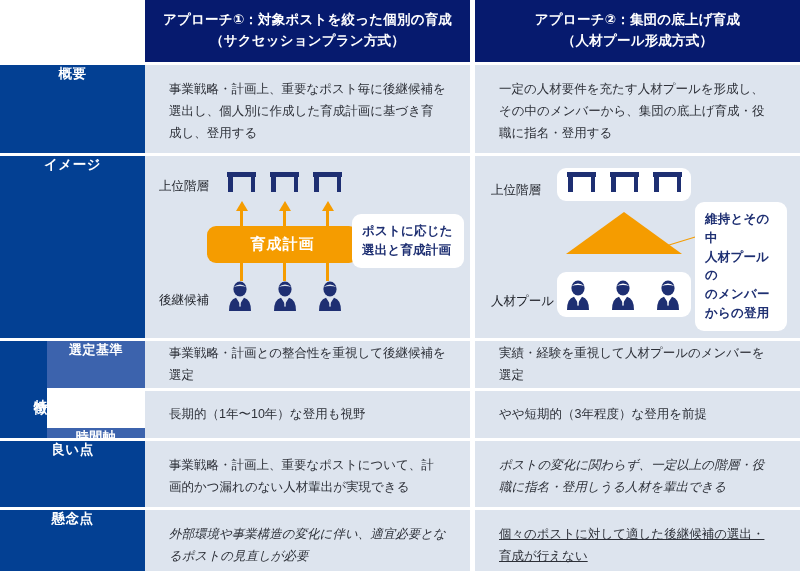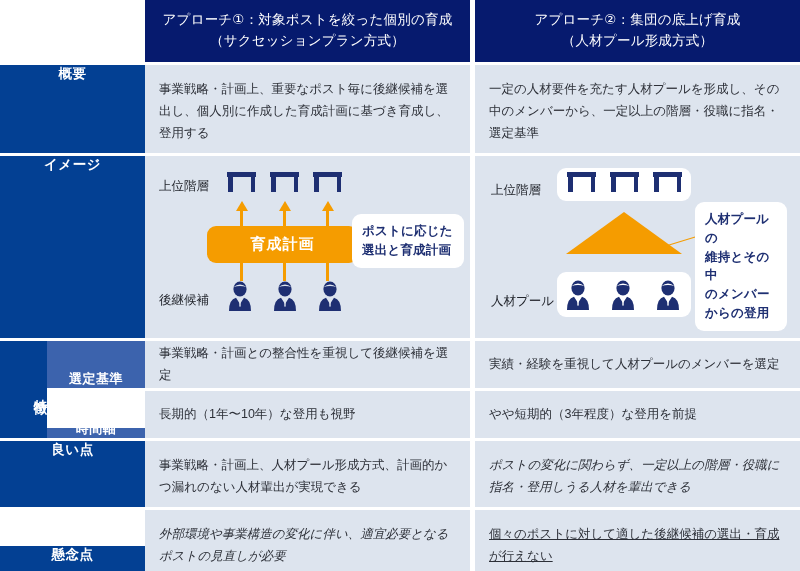--- a/index.html
+++ b/index.html
@@ -16,21 +16,21 @@
     grid-template-rows:62px 3px 88px 3px 182px 3px 47px 3px 47px 3px 66px 3px 61px;
     background:#ffffff;
     box-sizing:border-box;
   }
   
   .corner{background:#ffffff;}
   .hdr{
     background:#061a6e;
     color:#ffffff;
     font-size:13.5px;
-    font-weight:normal;
+    font-weight:bold;
     line-height:1.55;
     display:flex;align-items:center;justify-content:center;
     text-align:center;
     letter-spacing:.2px;
   }
   
   .rlbl{
     background:#034093;
     color:#ffffff;
     font-size:13.5px;
@@ -43,31 +43,31 @@
     writing-mode:vertical-rl;
     font-size:13.5px;
     letter-spacing:2px;
     line-height:1.1;
   }
   .sublbl{
     background:#3c63ad;
     color:#ffffff;
     font-size:13px;
     font-weight:bold;
-    display:flex;align-items:flex-end;justify-content:center;
+    display:flex;align-items:flex-start;justify-content:center;
     text-align:center;
     letter-spacing:.5px;
   }
   
   .cell{
     background:#dde4ee;
     color:#2d3038;
     font-size:12.5px;
     line-height:1.75;
-    padding:0 14px;
+    padding:0 24px;
     display:flex;align-items:center;
     box-sizing:border-box;
   }
   .cell.top{align-items:flex-start;padding-top:14px;}
   .gap{background:#ffffff;}
   
   .diagram{
     background:#dde4ee;
     position:relative;
     overflow:hidden;
@@ -160,21 +160,21 @@
   <div class="gap" style="grid-column:1/6;grid-row:2/3;"></div>
 
   <div class="rlbl" style="grid-column:1/3;grid-row:3/4;">
     <span>概要</span>
   </div>
   <div class="cell top" style="grid-column:3/4;grid-row:3/4;">
     <span>事業戦略・計画上、重要なポスト毎に後継候補を選出し、個人別に作成した育成計画に基づき育成し、登用する</span>
   </div>
   <div class="gap" style="grid-column:4/5;grid-row:3/4;"></div>
   <div class="cell top" style="grid-column:5/6;grid-row:3/4;">
-    <span>一定の人材要件を充たす人材プールを形成し、その中のメンバーから、一定以上の階層・役職に指名・選定基準</span>
+    <span>一定の人材要件を充たす人材プールを形成し、その中のメンバーから、集団の底上げ育成・役職に指名・登用する</span>
   </div>
 
   <div class="gap" style="grid-column:1/6;grid-row:4/5;"></div>
 
   <div class="rlbl" style="grid-column:1/3;grid-row:5/6;">
     <span>イメージ</span>
   </div>
 
   <div class="diagram" style="grid-column:3/4;grid-row:5/6;">
     <div class="dlabel" style="left:14px;top:22px;">上位階層</div>
@@ -274,22 +274,22 @@
           <div class="lgl"></div>
           <div class="lgr"></div>
         </div>
     </div>
 
     <div class="triangle" style="left:91px;top:56px;"></div>
 
     <div class="leader" style="left:186px;top:91px;width:46px;transform:rotate(-17deg);"></div>
 
     <div class="callout" style="left:220px;top:46px;width:92px;">
+      <div>維持とその中</div>
       <div>人材プールの</div>
-      <div>維持とその中</div>
       <div>のメンバー</div>
       <div>からの登用</div>
     </div>
 
     <div class="whitebox" style="left:82px;top:116px;width:134px;height:45px;"></div>
     <div class="people-row" style="left:90px;top:124px;">
       <svg class="person" viewBox="0 0 26 30">
           <g fill="#1e2f72">
             <ellipse cx="13" cy="8" rx="6.6" ry="7.4"></ellipse>
             <path d="M6.4 6.2 Q13 0.6 19.6 6.2 Q13 4 6.4 6.2Z" fill="#ffffff"></path>
@@ -347,30 +347,30 @@
   <div class="cell" style="grid-column:5/6;grid-row:9/10;">
     <span>やや短期的（3年程度）な登用を前提</span>
   </div>
 
   <div class="gap" style="grid-column:1/6;grid-row:10/11;"></div>
 
   <div class="rlbl" style="grid-column:1/3;grid-row:11/12;">
     <span>良い点</span>
   </div>
   <div class="cell top" style="grid-column:3/4;grid-row:11/12;">
-    <span>事業戦略・計画上、人材プール形成方式、計画的かつ漏れのない人材輩出が実現できる</span>
+    <span>事業戦略・計画上、重要なポストについて、計画的かつ漏れのない人材輩出が実現できる</span>
   </div>
   <div class="gap" style="grid-column:4/5;grid-row:11/12;"></div>
   <div class="cell top" style="grid-column:5/6;grid-row:11/12;font-style:italic;">
     <span>ポストの変化に関わらず、一定以上の階層・役職に指名・登用しうる人材を輩出できる</span>
   </div>
 
   <div class="gap" style="grid-column:1/6;grid-row:12/13;"></div>
 
-  <div class="rlbl" style="grid-column:1/3;grid-row:13/14;margin-top:36px;">
+  <div class="rlbl" style="grid-column:1/3;grid-row:13/14;">
     <span>懸念点</span>
   </div>
   <div class="cell top" style="grid-column:3/4;grid-row:13/14;font-style:italic;">
     <span>外部環境や事業構造の変化に伴い、適宜必要となるポストの見直しが必要</span>
   </div>
   <div class="gap" style="grid-column:4/5;grid-row:13/14;"></div>
   <div class="cell top" style="grid-column:5/6;grid-row:13/14;text-decoration:underline;">
     <span>個々のポストに対して適した後継候補の選出・育成が行えない</span>
   </div>
 

